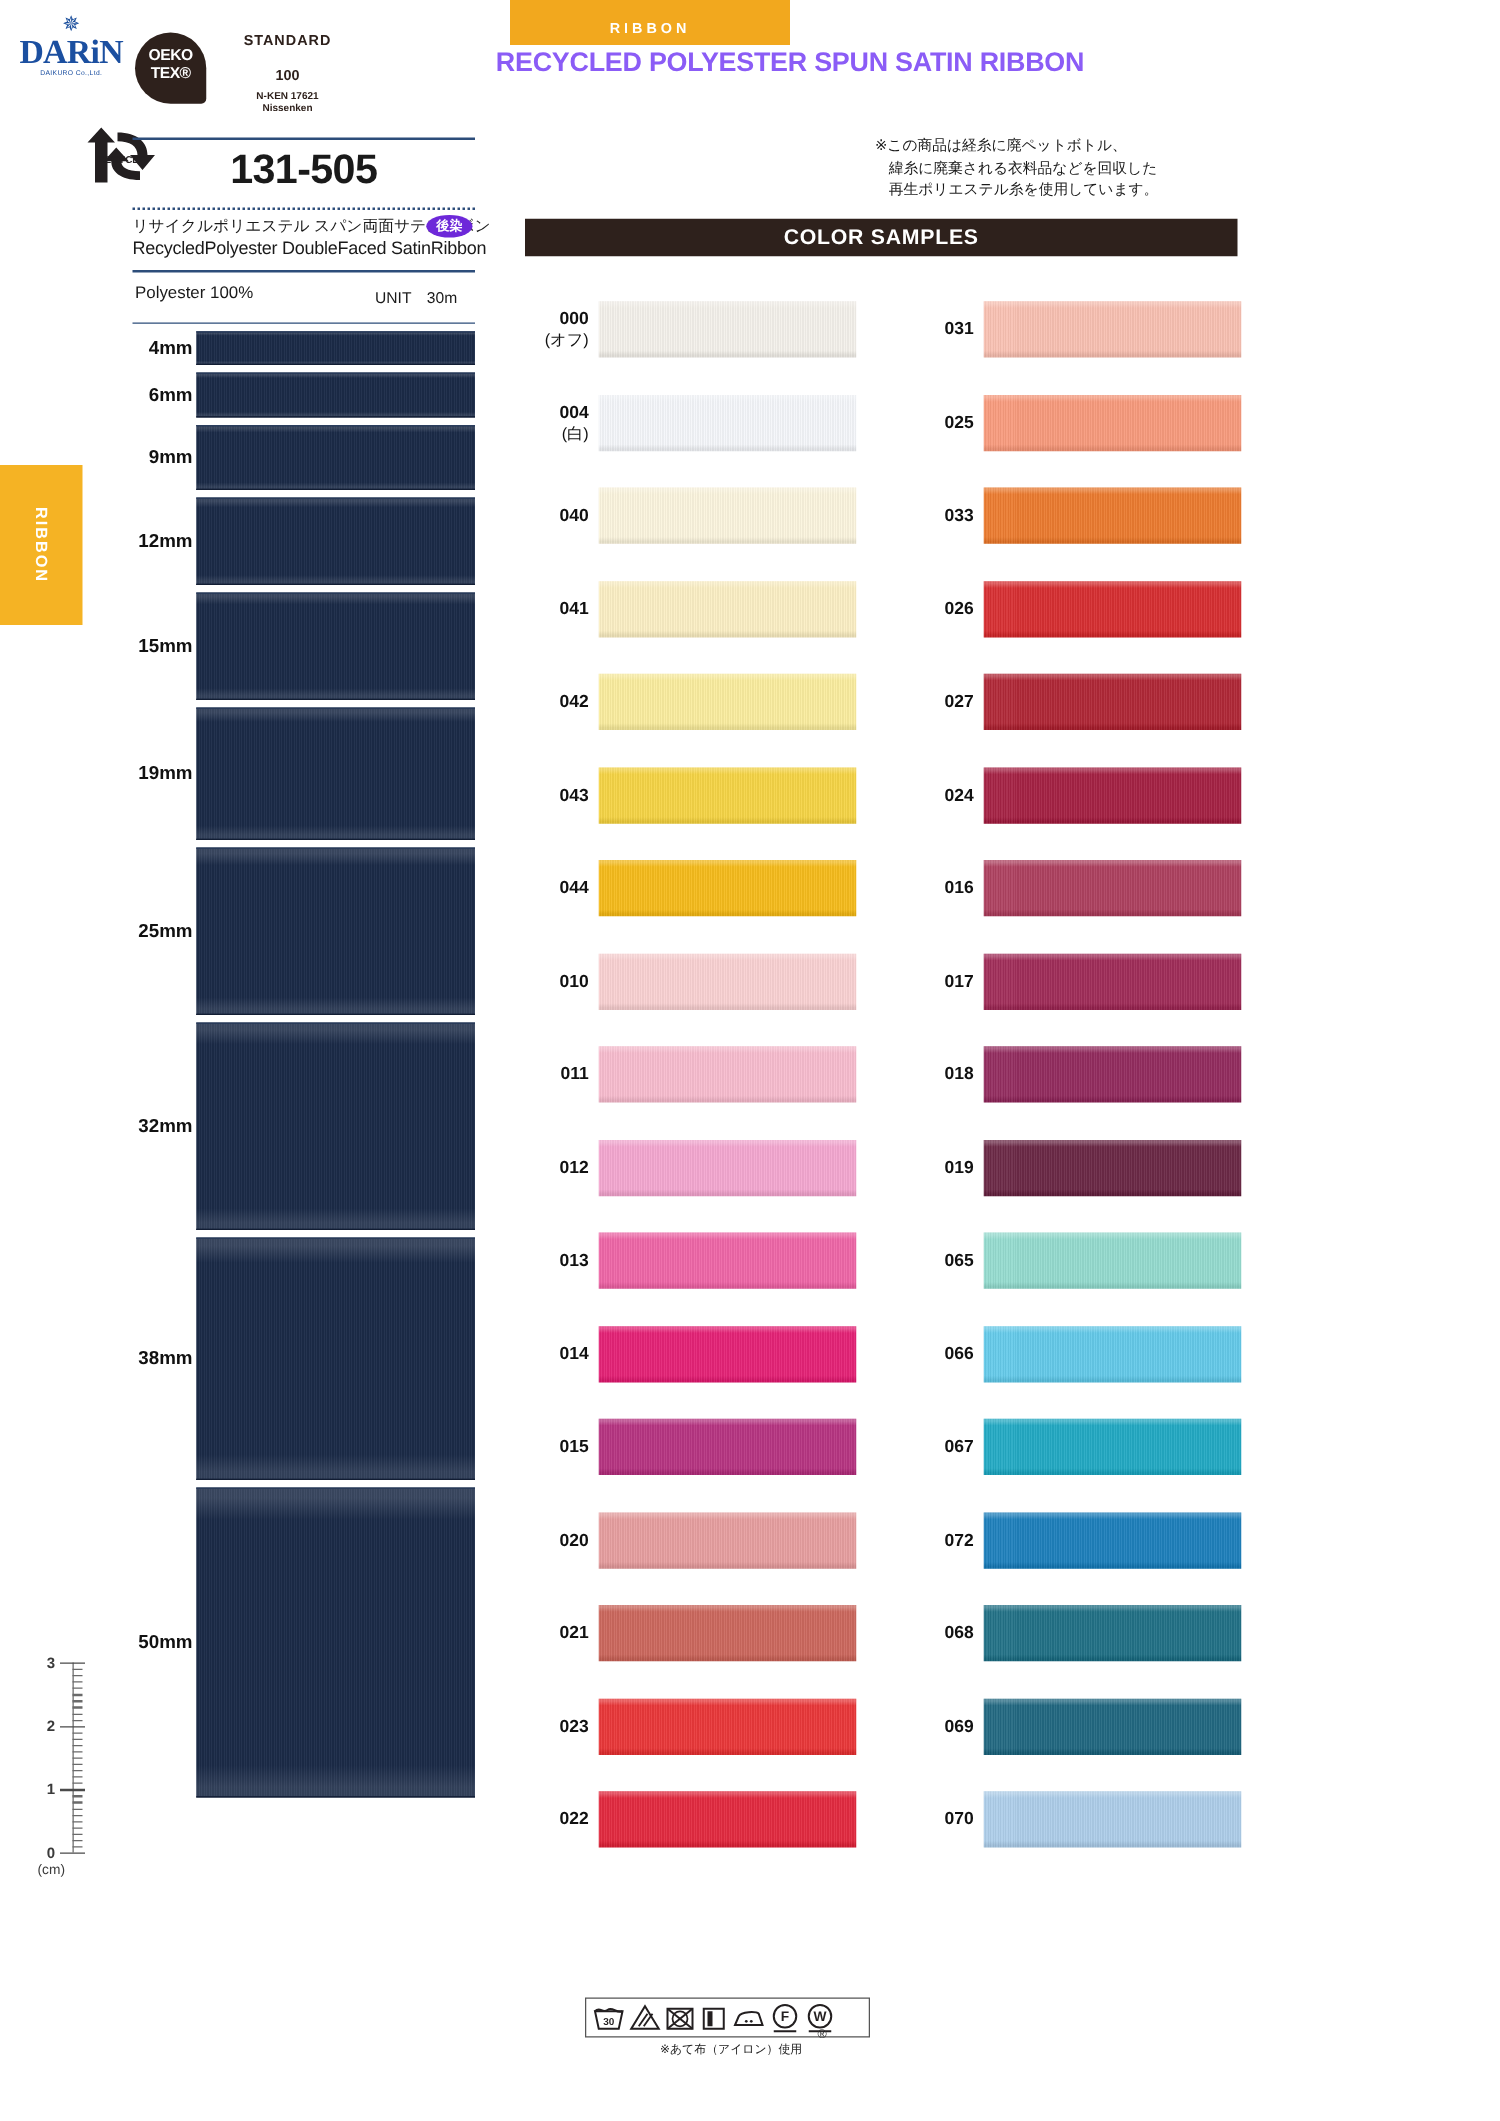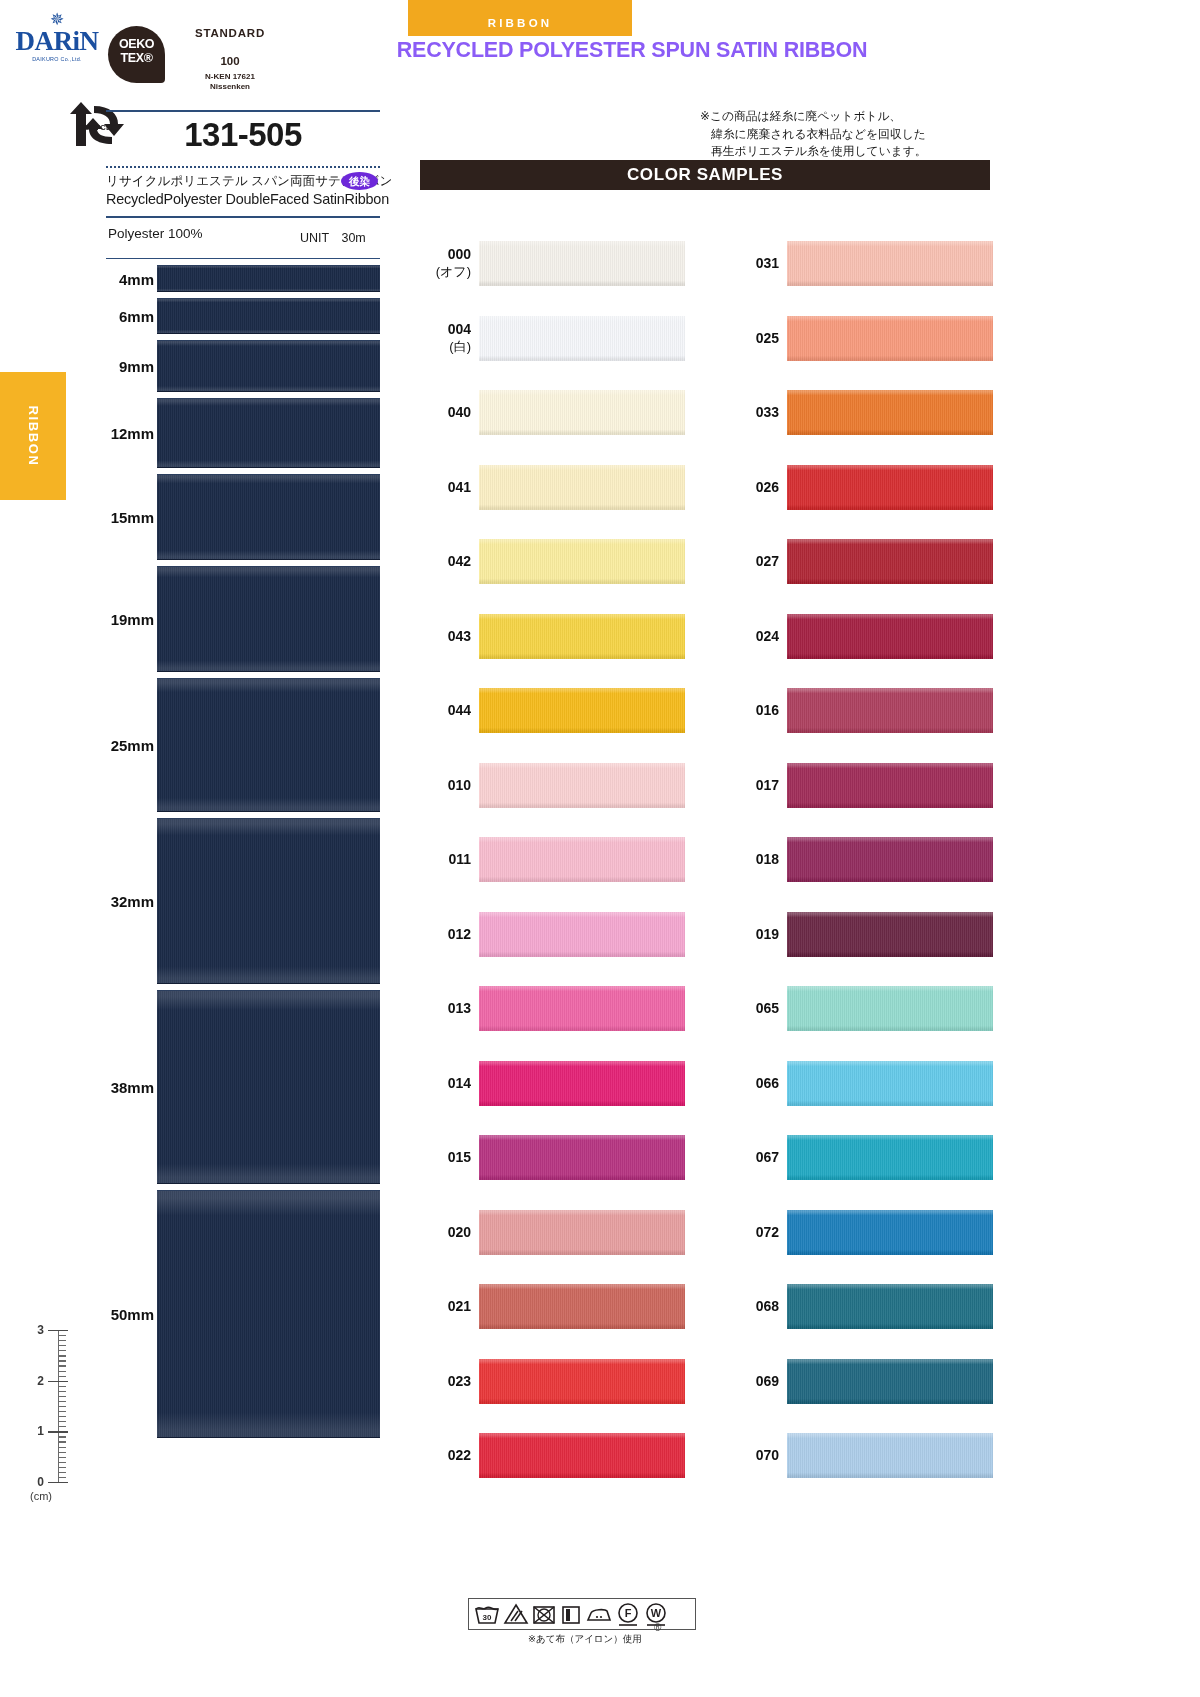--- a/index.html
+++ b/index.html
@@ -142,21 +142,21 @@
   #ruler { position: absolute; left: 28px; top: 1322px; width: 52px; height: 200px; }
   #ruler .axis { position: absolute; left: 30px; top: 8px; width: 1.4px; height: 152px; background: #6a6a6a; }
   #ruler .tick { position: absolute; left: 30px; height: 1.2px; background: #6a6a6a; }
   #ruler .tick.major { left: 20px; width: 20px; background: #4a4a4a; height: 1.4px; }
   #ruler .tick.minor { width: 8px; }
   #ruler .num { position: absolute; left: 0; width: 16px; text-align: right; font-size: 12px; font-weight: bold; color: #3a3a3a; }
   #ruler .unit { position: absolute; left: 2px; top: 168px; font-size: 11px; color: #3a3a3a; }
 
   
   #color-header {
-    position: absolute; left: 420px; top: 160px; width: 570px; height: 30px;
+    position: absolute; left: 420px; top: 175px; width: 570px; height: 30px;
     background: #2e211c; color: #fff; text-align: center;
     font-size: 17px; font-weight: bold; letter-spacing: 0.6px; line-height: 30px;
   }
   .color-col { position: absolute; top: 226px; width: 270px; }
   #col-left  { left: 415px; }
   #col-right { left: 723px; }
   .color-row { position: relative; height: 74.5px; }
   .color-code {
     position: absolute; left: 0; width: 56px; text-align: right;
     font-size: 14px; font-weight: bold; color: #111;

